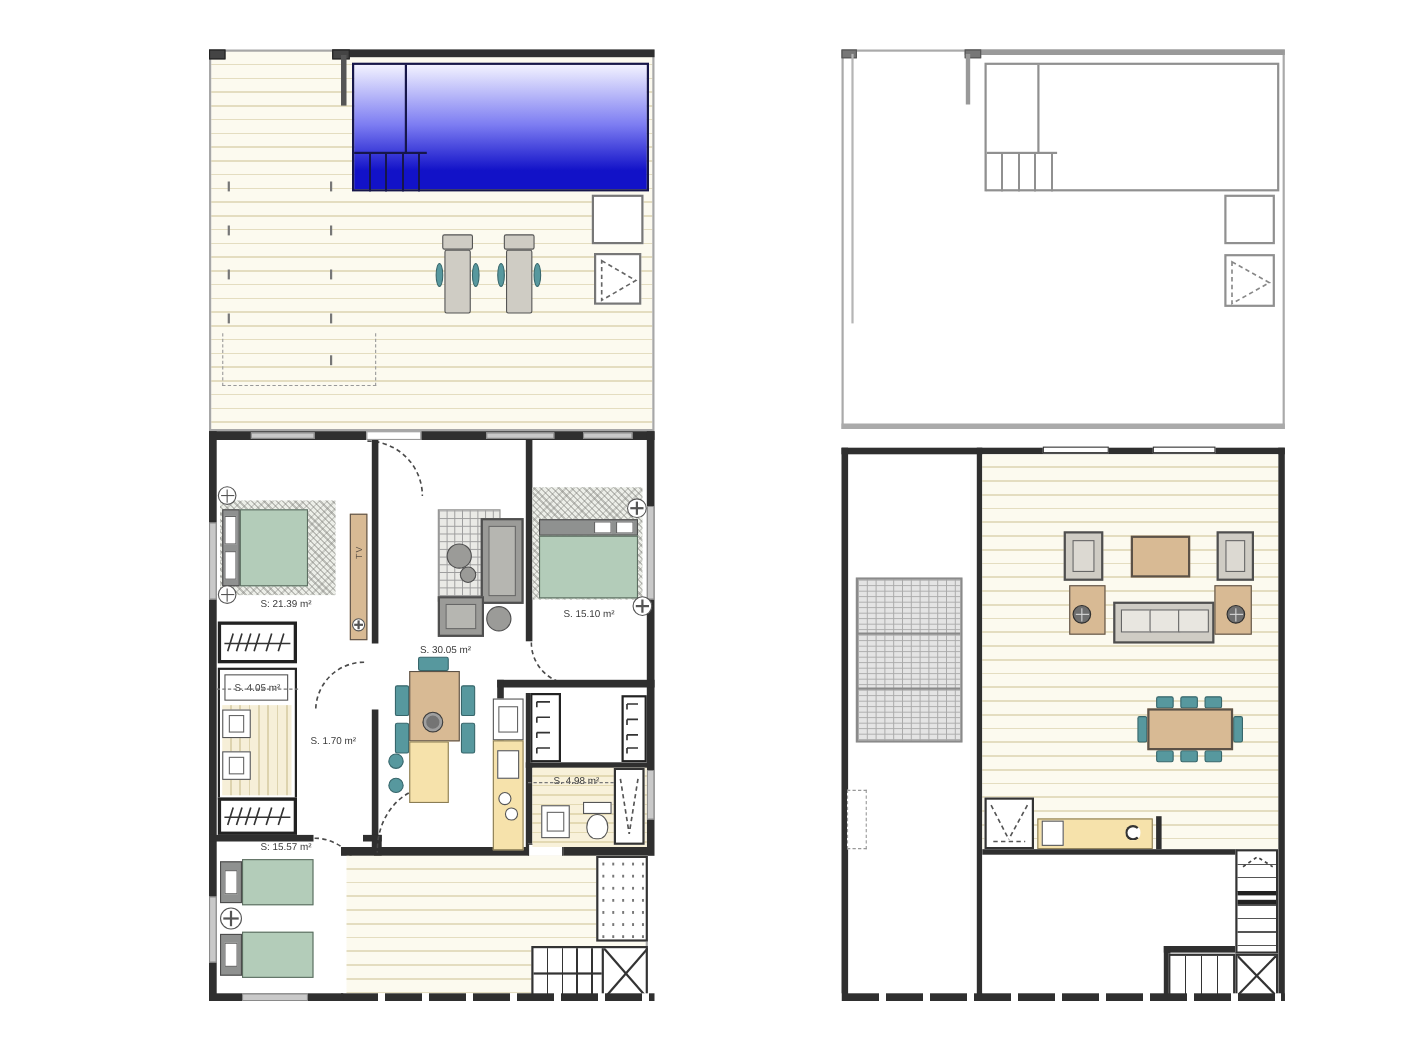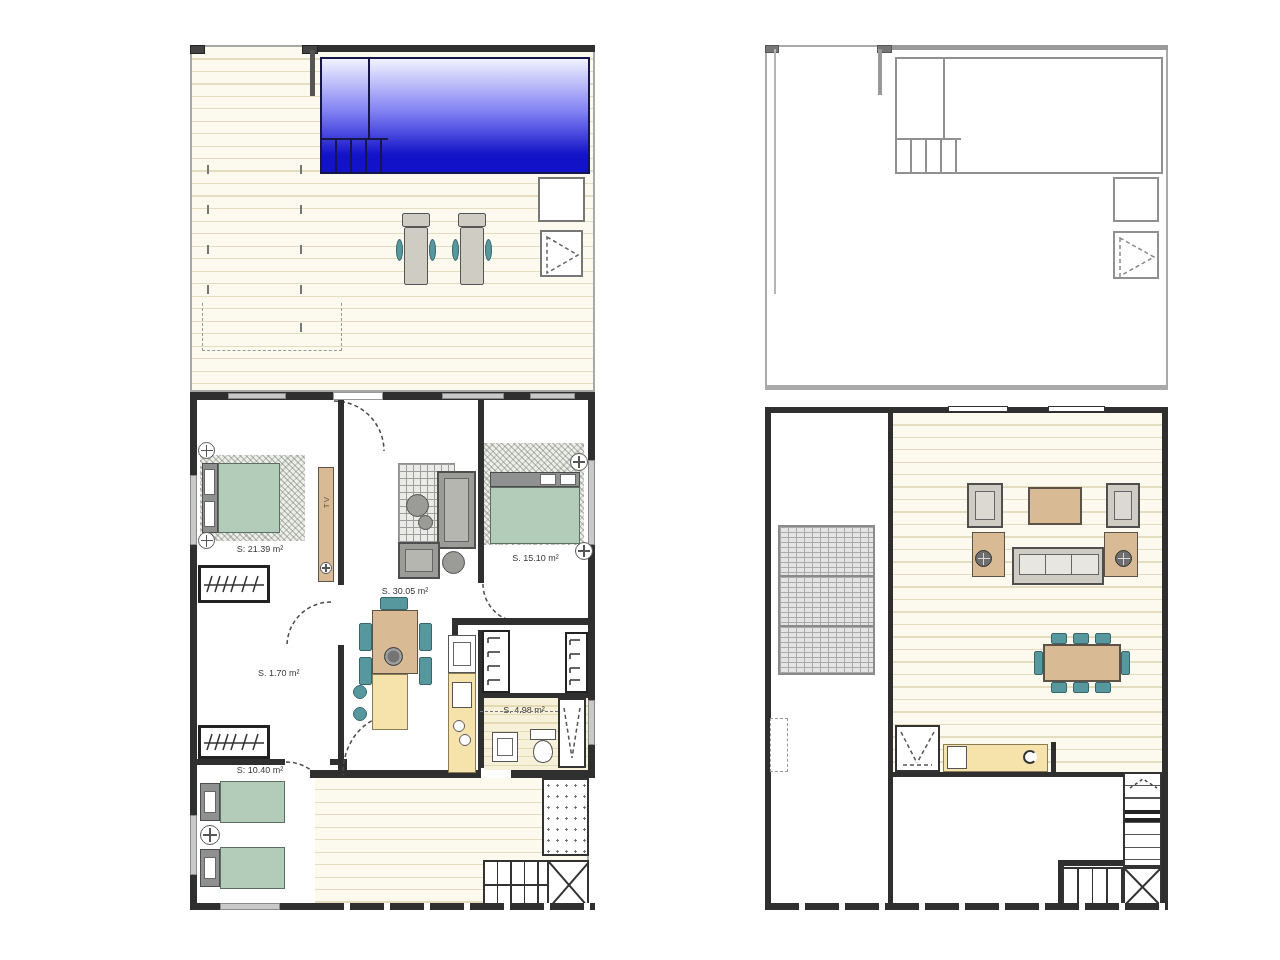--- a/index.html
+++ b/index.html
@@ -179,30 +179,42 @@
     <div class="a plant" style="left:380px;top:408px;width:18px;height:18px;"></div>
     <div class="a plant" style="left:385px;top:497px;width:18px;height:18px;"></div>
     <div class="a lbl" style="left:298px;top:508px;width:95px;text-align:center;"><span>S. 15.10 m²</span></div>
 
     <div class="a" style="left:8px;top:520px;width:72px;height:38px;background:#fff;border:3px solid #222;">
       <svg class="hooks" width="66" height="32" viewBox="0 0 66 32">
           <path d="M3,17 H63 M6,24 L11,8 M14,24 L19,8 M22,24 L27,8 M30,24 L35,8 M41,24 L46,8 M52,24 L57,8"></path>
         </svg>
     </div>
 
-
-    <div class="a lbl" style="left:68px;top:623px;width:90px;"><span>S. 1.70 m²</span></div>
+    <div class="a" style="left:8px;top:562px;width:72px;height:120px;border:2.5px solid #222;background:#fff;">
+      <div class="a vstripes" style="left:2px;top:32px;width:63px;height:82px;"></div>
+      <div class="a whitebox" style="left:2px;top:36px;width:26px;height:26px;">
+          <div class="a" style="left:5px;top:4px;width:14px;height:16px;border:1px solid #666;background:#fff;"></div>
+        </div>
+      <div class="a whitebox" style="left:2px;top:74px;width:26px;height:26px;">
+          <div class="a" style="left:5px;top:4px;width:14px;height:16px;border:1px solid #666;background:#fff;"></div>
+        </div>
+      <div class="a whitebox" style="left:4px;top:4px;width:58px;height:24px;">
+        <div class="lbl strike a" style="left:0;top:6px;width:58px;text-align:center;"><span>S. 4.05 m²</span></div>
+      </div>
+    </div>
+
+    <div class="a lbl" style="left:68px;top:623px;width:90px;text-align:center;"><span>S. 1.70 m²</span></div>
 
     <div class="a" style="left:8px;top:680px;width:72px;height:34px;background:#fff;border:3px solid #222;">
       <svg class="hooks" width="66" height="28" viewBox="0 0 66 28">
           <path d="M3,15 H63 M6,22 L11,6 M14,22 L19,6 M22,22 L27,6 M30,22 L35,6 M41,22 L46,6 M52,22 L57,6"></path>
         </svg>
     </div>
 
-    <div class="a lbl" style="left:15px;top:720px;width:110px;text-align:center;"><span>S: 10.40 m²</span></div>
+    <div class="a lbl" style="left:15px;top:720px;width:110px;text-align:center;"><span>S: 15.57 m²</span></div>
     <div class="a" style="left:10px;top:736px;width:85px;height:42px;">
       <div class="a head" style="left:0;top:2px;width:20px;height:38px;"></div>
       <div class="a pillow" style="left:4px;top:10px;width:12px;height:22px;"></div>
       <div class="a bed" style="left:20px;top:0;width:65px;height:42px;"></div>
     </div>
     <div class="a plant" style="left:10px;top:780px;width:20px;height:20px;"></div>
     <div class="a" style="left:10px;top:802px;width:85px;height:42px;">
       <div class="a head" style="left:0;top:2px;width:20px;height:38px;"></div>
       <div class="a pillow" style="left:4px;top:10px;width:12px;height:22px;"></div>
       <div class="a bed" style="left:20px;top:0;width:65px;height:42px;"></div>

